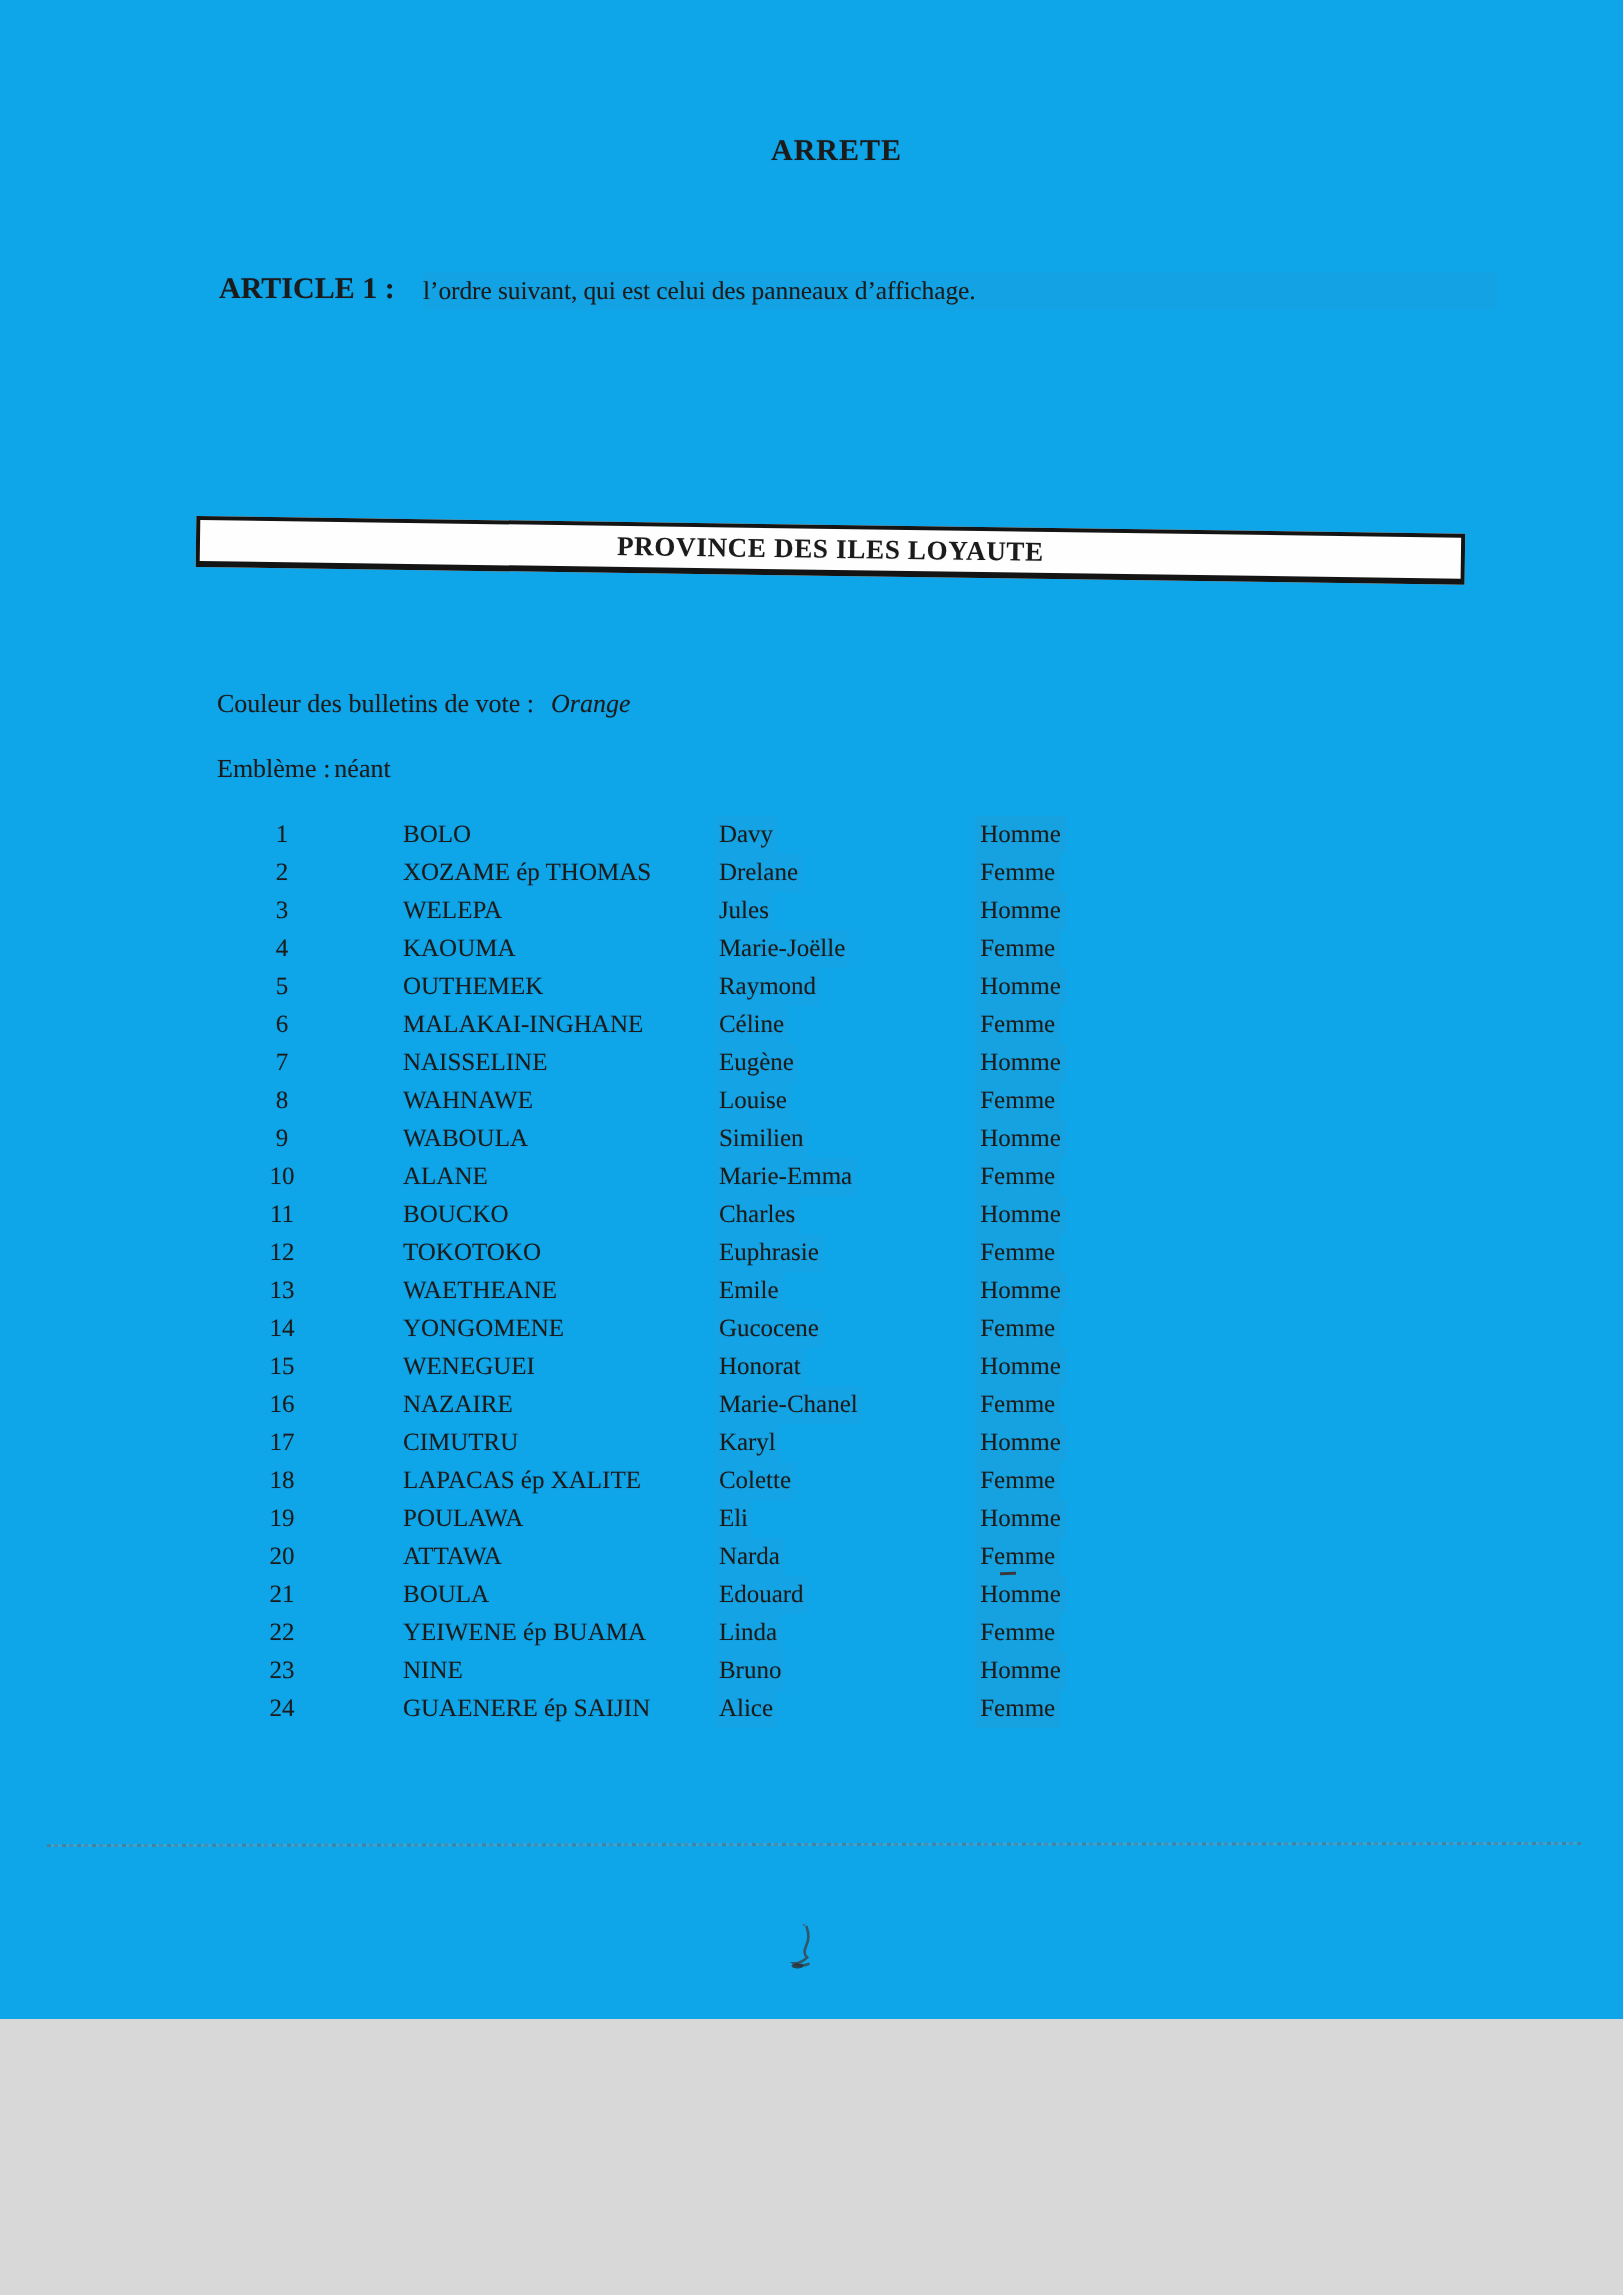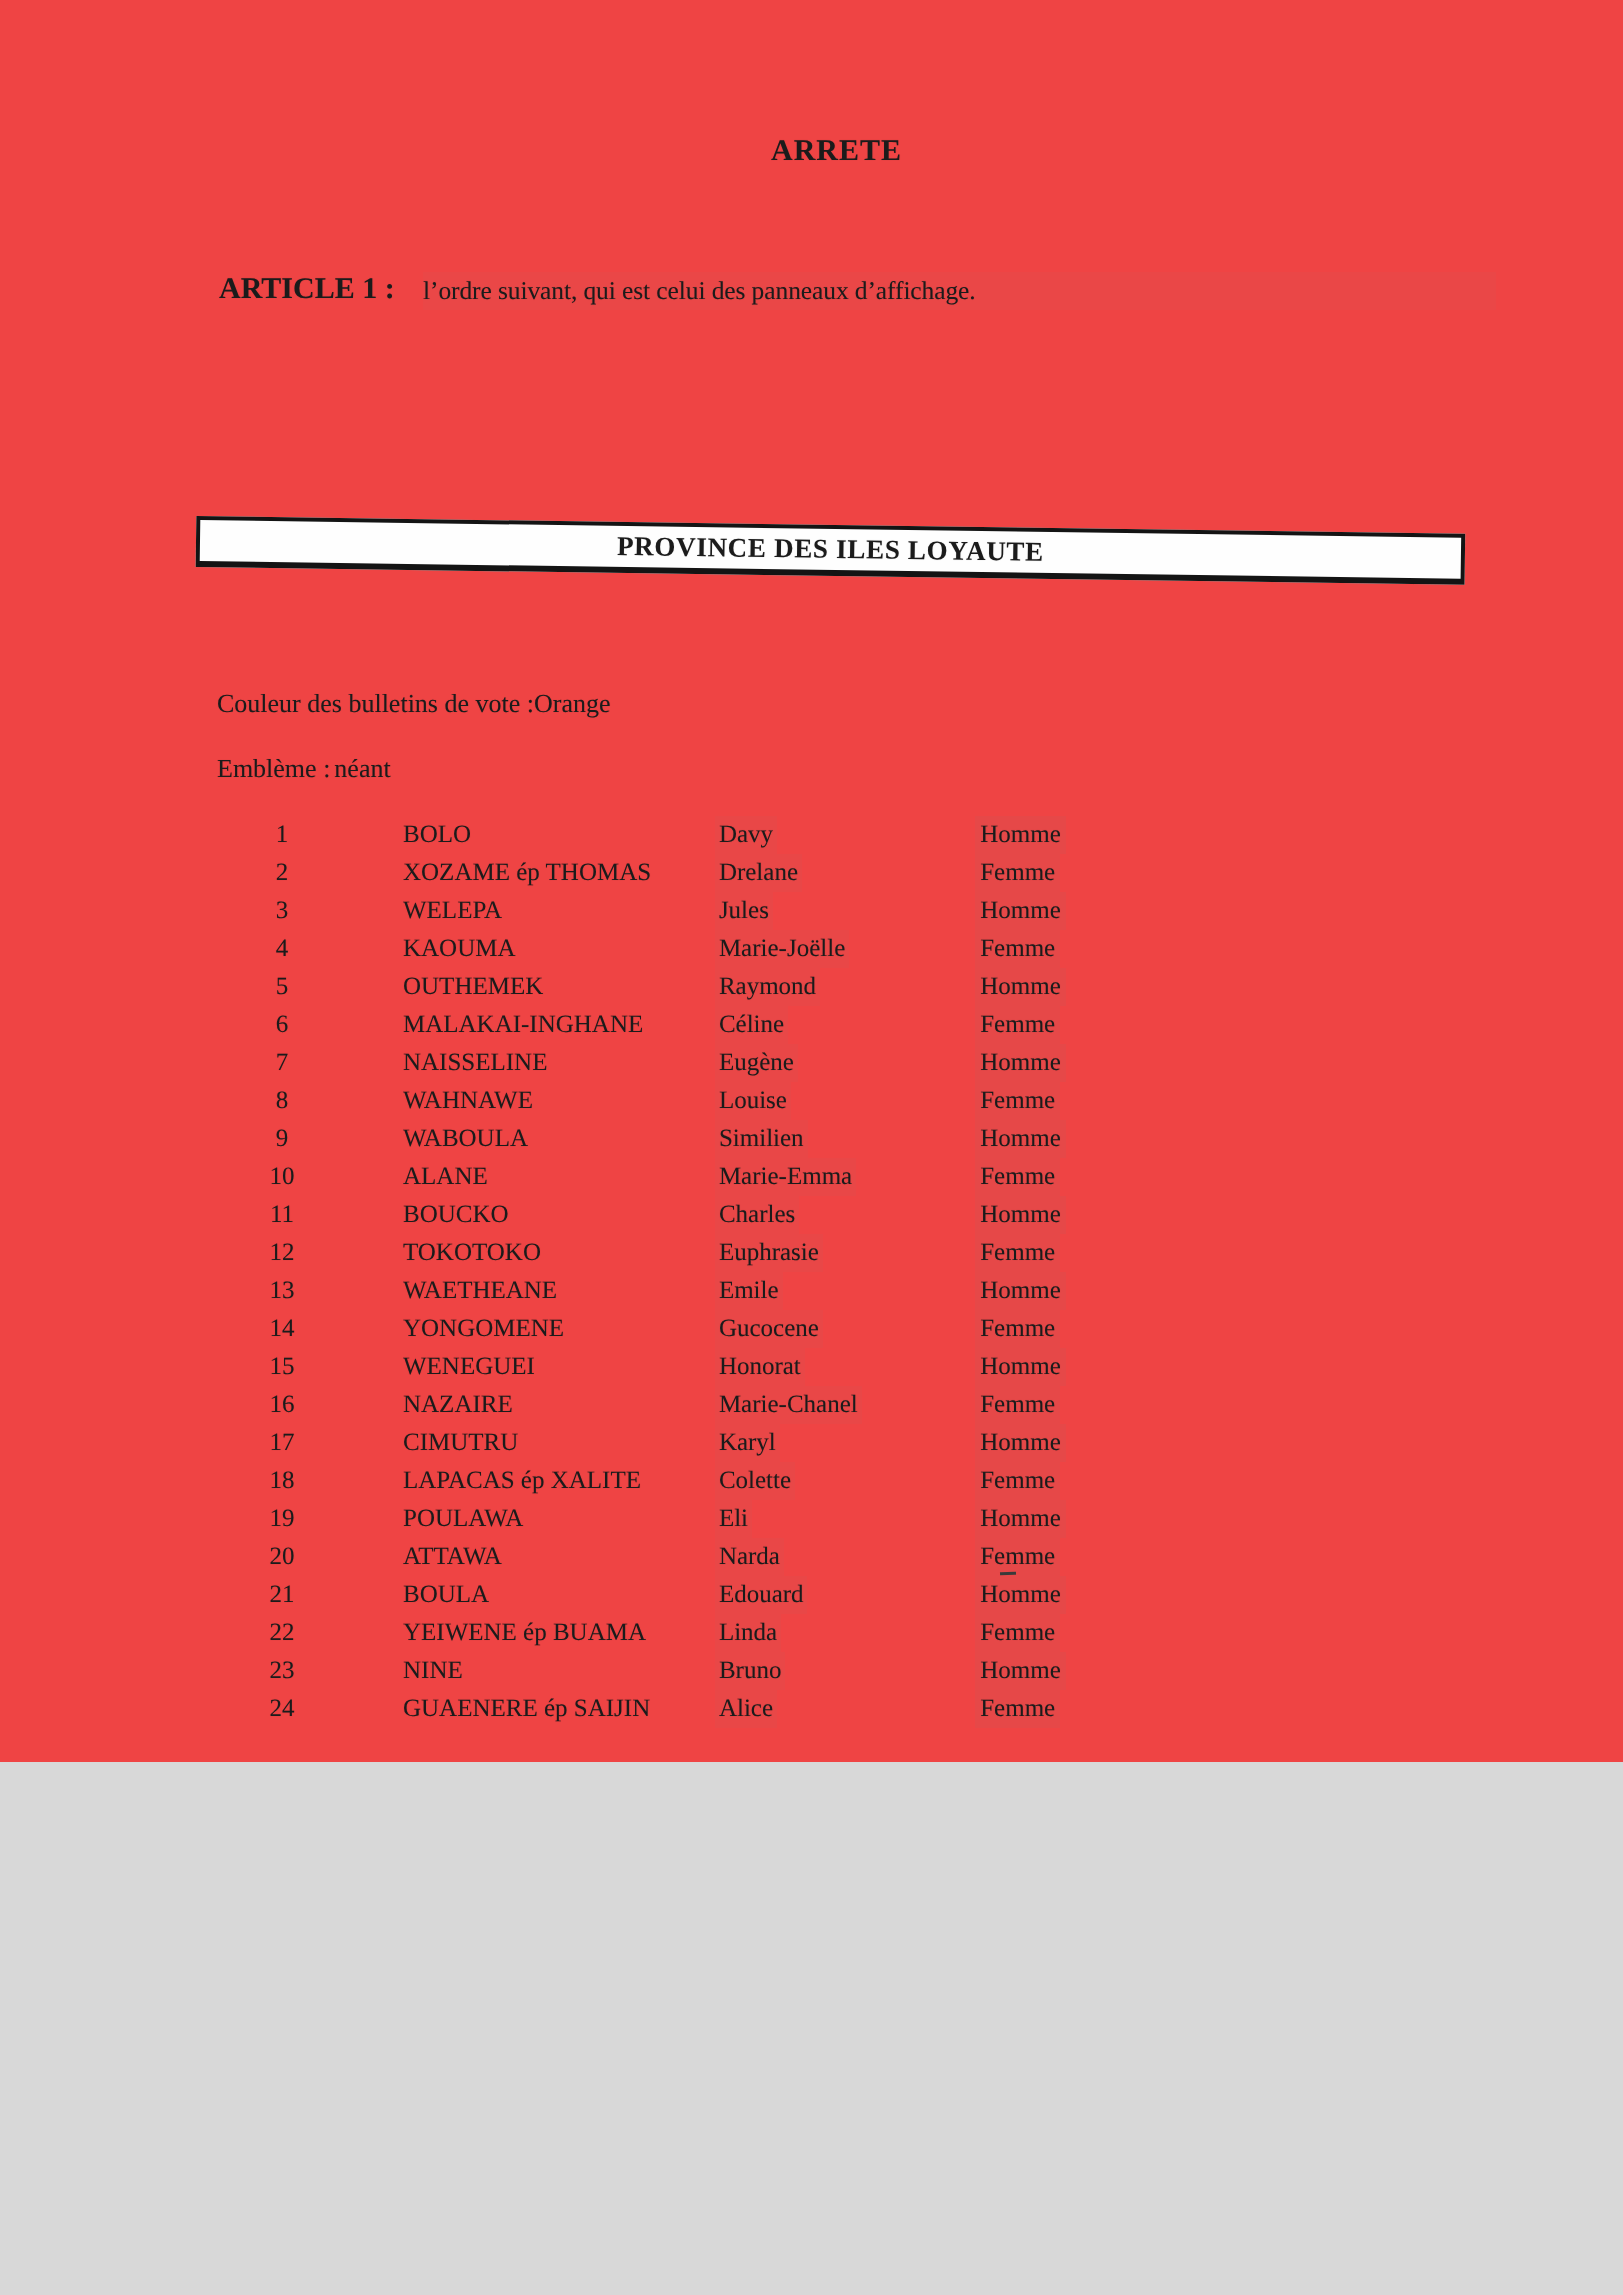--- a/index.html
+++ b/index.html
@@ -1,20 +1,20 @@
 <!DOCTYPE html>
 <html style="font-size:10.5px"><head>
 <meta charset="utf-8">
 <style>
   html,body{margin:0;padding:0;background:#d8d8d8;}
   .page{
     position:relative;
-    width:1623px;height:1762px;
+    width:1623px;height:2019px;
     margin:0 auto;
-    background:#ef4444;
+    background:#0ea5e9;
     font-family:"Liberation Serif","DejaVu Serif",serif;
     color:#1b1b1b;
     overflow:hidden;
     text-rendering:geometricPrecision;
   }
   .page *{text-shadow:0 0 1px rgba(40,40,40,.28);}
 
   .doc-title{
     position:absolute;top:134px;left:0;width:100%;
     text-align:center;
@@ -48,21 +48,21 @@
   }
 
   .section-heading{
     position:absolute;left:217px;top:619px;
     font-size:28px;font-weight:700;letter-spacing:0.3px;white-space:nowrap;
   }
   .color-line{
     position:absolute;left:217px;top:689px;
     font-size:26px;white-space:nowrap;
   }
-  .color-line .value{}
+  .color-line .value{margin-left:17px;font-style:italic;}
   .emblem-line{
     position:absolute;left:217px;top:754px;
     font-size:26px;white-space:nowrap;
   }
   .emblem-line .value{margin-left:4px;}
 
   .cand-rows{
     position:absolute;left:0;top:816px;width:1623px;
   }
   .cand-row{position:relative;height:38px;}

